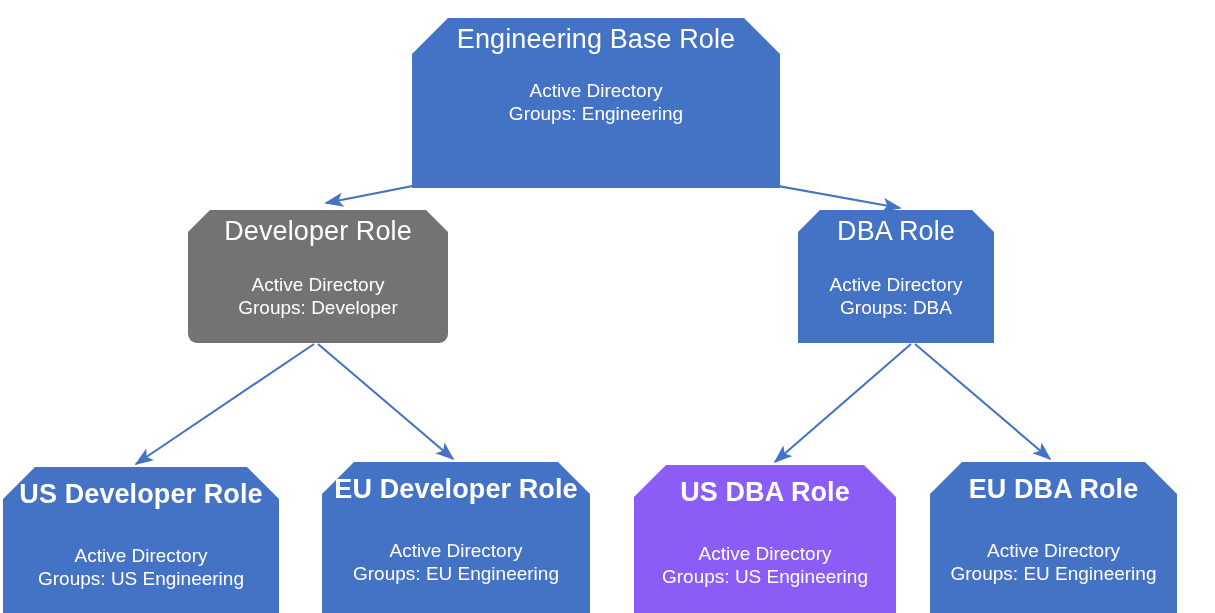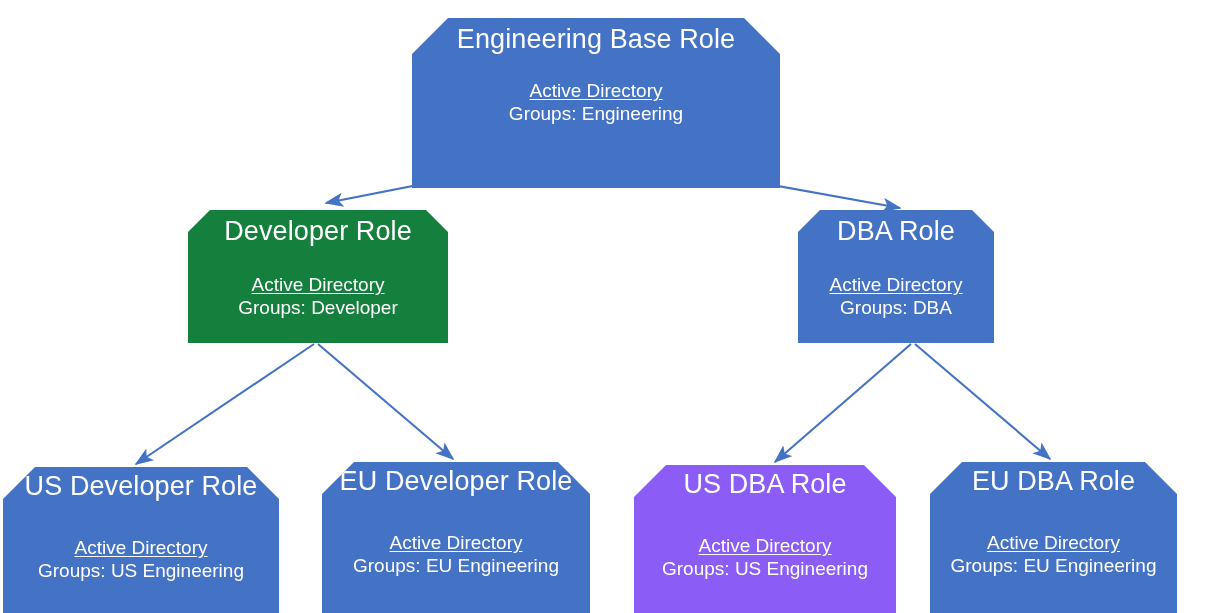--- a/index.html
+++ b/index.html
@@ -43,21 +43,20 @@
     white-space: nowrap;
   }
   .node-body {
     display: block;
     width: 100%;
   }
   .node-ad {
     display: block;
     font-size: 19px;
     line-height: 1.18;
-    text-decoration: underline;
     text-underline-offset: 2px;
     white-space: nowrap;
   }
   .node-groups {
     display: block;
     font-size: 19px;
     line-height: 1.18;
     white-space: nowrap;
   }
 
@@ -65,21 +64,21 @@
   .row-top    { --snip: 36px; }
   .row-mid    { --snip: 22px; }
   .row-bottom { --snip: 32px; }
 
   .row-top .node-title    { padding-top: 6px; }
   .row-top .node-body     { padding-top: 26px; }
 
   .row-mid .node-title    { padding-top: 6px; }
   .row-mid .node-body     { padding-top: 28px; }
 
-  .row-bottom .node-title { padding-top: 4px; }
+  .row-bottom .node-title { padding-top: 12px; font-weight: bold; }
   .row-bottom .node-body  { padding-top: 36px; }
 </style>
 </head>
 <body>
 
 <div id="canvas" style="background: rgb(255, 255, 255);">
 
   <svg id="edge-layer" width="1215" height="613" viewBox="0 0 1215 613" xmlns="http://www.w3.org/2000/svg">
     <defs>
       <marker id="arrowhead" markerWidth="10" markerHeight="10" refX="8.2" refY="3.4" orient="auto" markerUnits="strokeWidth">
@@ -97,21 +96,21 @@
   </svg>
 
   <div class="node row-top" style="left: 412px; top: 18px; width: 368px; height: 170px; background: rgb(68, 114, 196); color: rgb(255, 255, 255);">
     <span class="node-title">Engineering Base Role</span>
     <span class="node-body">
       <span class="node-ad">Active Directory</span>
       <span class="node-groups">Groups: Engineering</span>
     </span>
   </div>
 
-  <div class="node row-mid" style="left: 188px; top: 210px; width: 260px; height: 133px; background: #15803d; color: rgb(255, 255, 255);">
+  <div class="node row-mid" style="left: 188px; top: 210px; width: 260px; height: 133px; background: #737373; color: rgb(255, 255, 255); border-radius: 9px;">
     <span class="node-title">Developer Role</span>
     <span class="node-body">
       <span class="node-ad">Active Directory</span>
       <span class="node-groups">Groups: Developer</span>
     </span>
   </div>
 
   <div class="node row-mid" style="left: 798px; top: 210px; width: 196px; height: 133px; background: rgb(68, 114, 196); color: rgb(255, 255, 255);">
     <span class="node-title">DBA Role</span>
     <span class="node-body">

